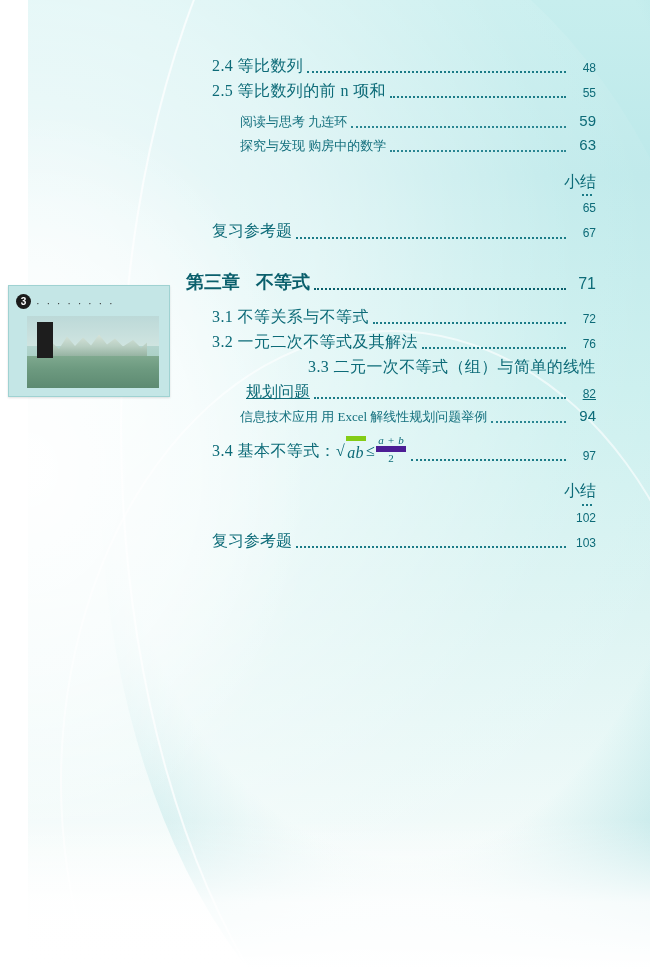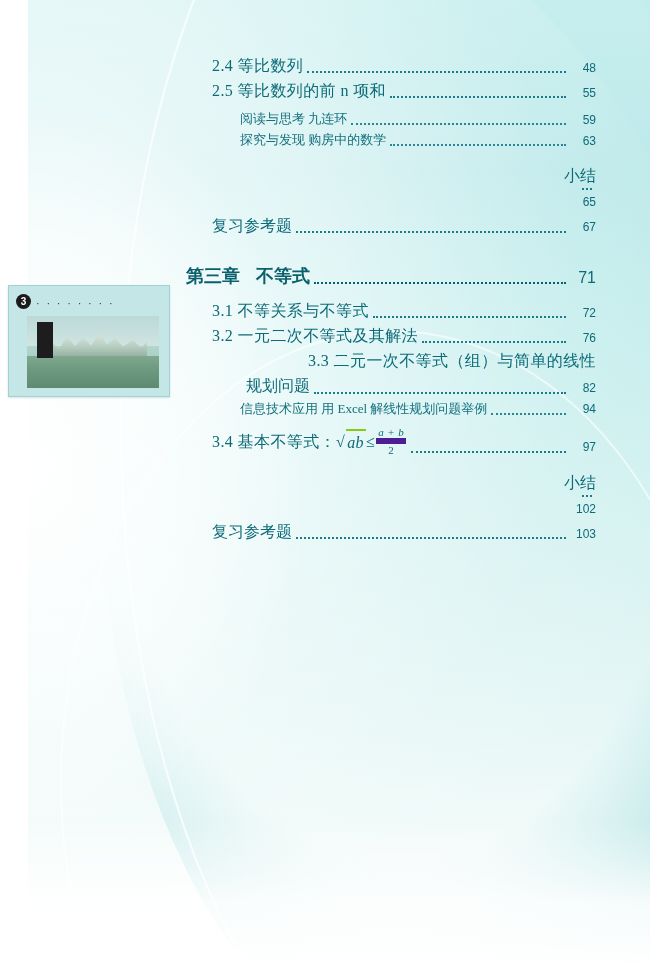--- a/index.html
+++ b/index.html
@@ -203,21 +203,21 @@
     padding-left: 26px;
     justify-content: flex-end;
   }
   .lvl-main .lbl { letter-spacing: 0.4px; }
 
   .lvl-sub {
     font-size: 13px;
     color: #14707e;
     padding-left: 54px;
   }
-  .lvl-sub .pg { font-size: 12px; }
+  .lvl-sub .pg { font-size: 15px; }
   .lvl-sub .dots { border-bottom: 2px dotted #2a8692; }
 
   .lvl-summary {
     font-size: 16px;
     color: #0d6b78;
     padding-left: 26px;
   }
 
   .chapter-row {
     font-size: 18px;
@@ -234,39 +234,40 @@
   .chapter-row .dots { border-bottom: 2.5px dotted #0a5f6c; margin-bottom: 5px;}
   .chapter-title-gap { display: inline-block; width: 16px; }
 
   .gap-before { margin-top: 14px; flex-direction: column; }
   .gap-small { margin-top: 8px; }
 
   .cont-line {
     font-size: 16px;
     color: #0d6b78;
     padding-left: 60px;
+    text-decoration: underline;
   }
 
   
   .frac {
     display: inline-flex;
     flex-direction: column;
     vertical-align: middle;
     text-align: center;
     font-size: 11px;
     line-height: 1.1;
     margin: 0 1px;
     position: relative;
     top: -1px;
   }
   .frac .num { border-bottom: 6px solid #4c1d95; padding: 0 2px; }
   .frac .den { padding: 0 2px; }
   .sqrt {
     display: inline-block;
-    border-top: 2px solid #84cc16;
+    border-top: 5px solid #84cc16;
     padding: 0 2px 0 1px;
     margin-left: 1px;
     font-style: italic;
   }
   .radical { font-size: 16px; }
   .ital { font-style: italic; }
   .mathrow .lbl { display: inline-flex; align-items: center; }
 </style>
 </head>
 <body>

